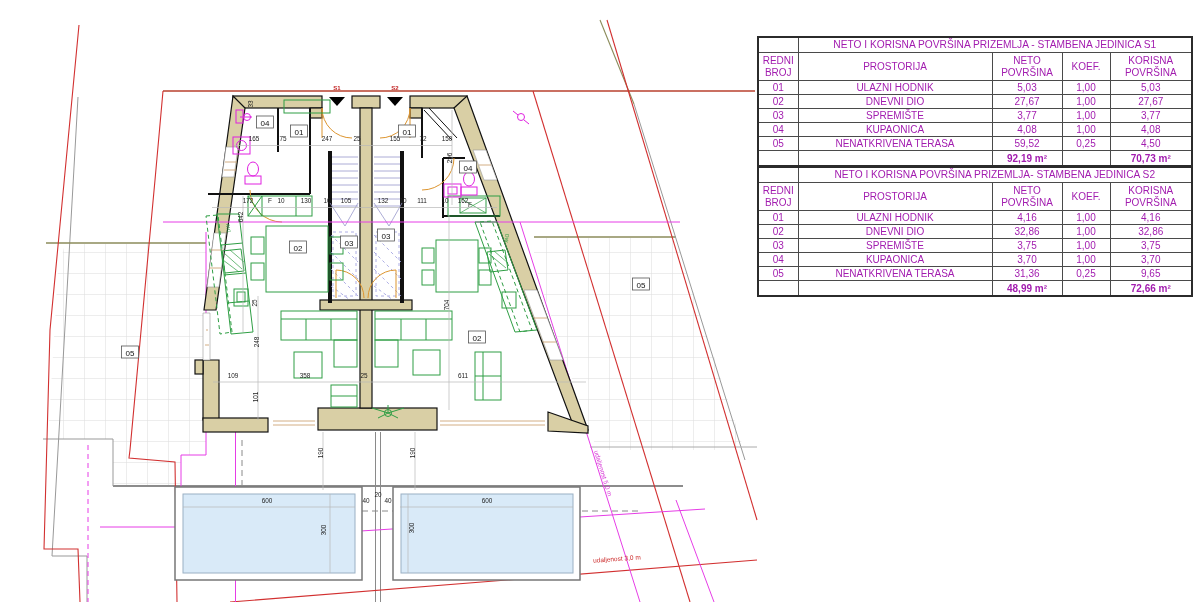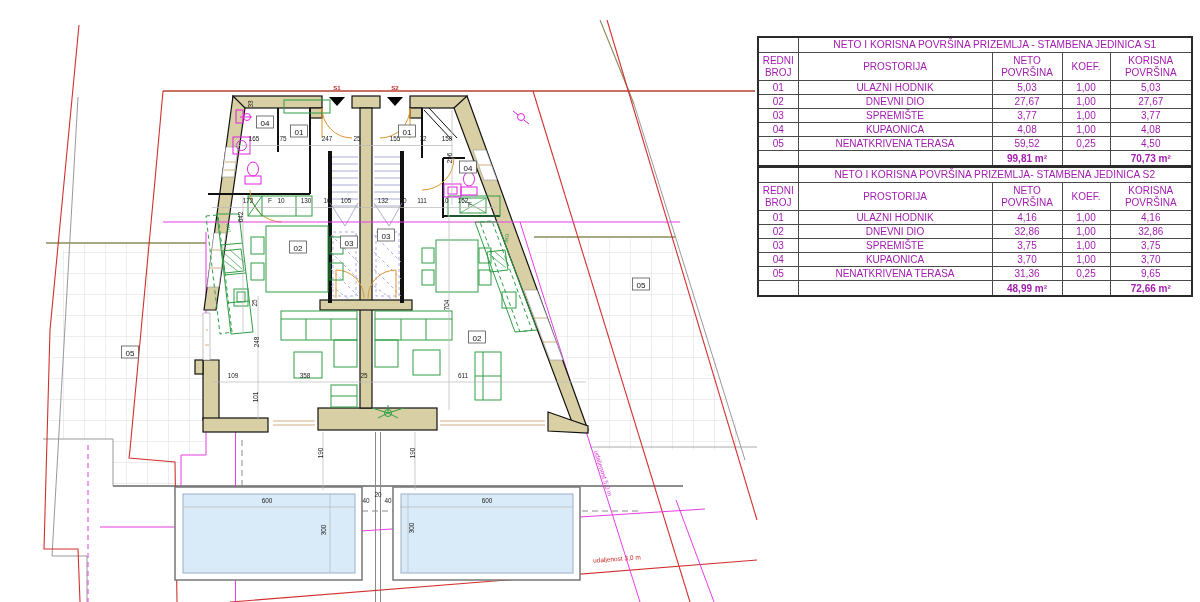--- a/index.html
+++ b/index.html
@@ -445,21 +445,21 @@
             <td class="name">NENATKRIVENA TERASA</td>
             <td class="num">59,52</td>
             <td class="num">0,25</td>
             <td class="num">4,50</td>
           </tr>
         </tbody>
     <tfoot>
       <tr>
         <td></td>
             <td></td>
-        <td class="tot">99,81 m²</td>
+        <td class="tot">92,19 m²</td>
         <td></td>
         <td class="tot">70,73 m²</td>
       </tr>
     </tfoot>
   </table>
 
   <table class="area" style="margin-top:-1px;">
     <colgroup>
           <col style="width:40px">
           <col style="width:194px">

